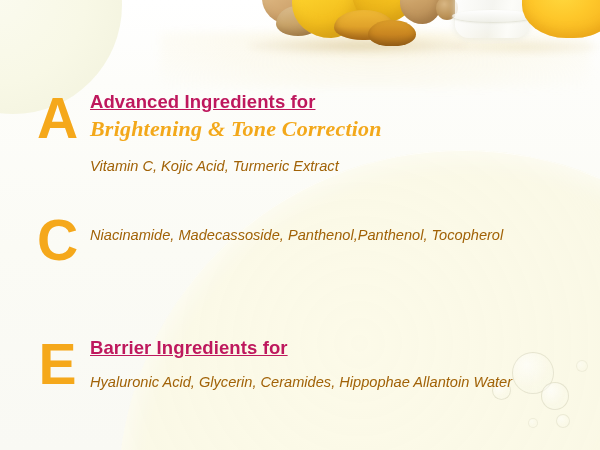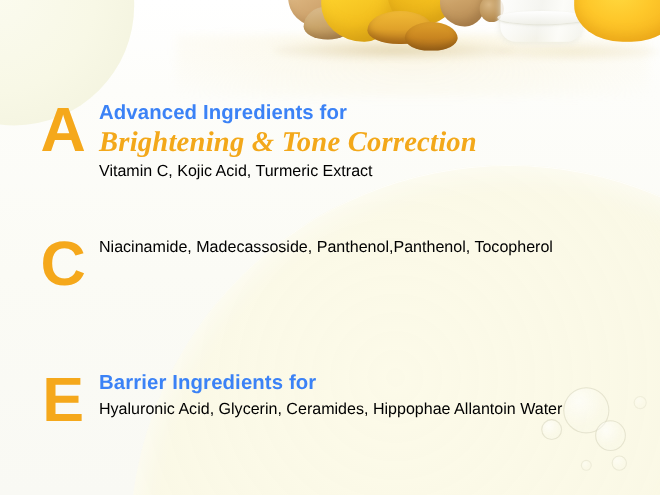--- a/index.html
+++ b/index.html
@@ -245,45 +245,47 @@
     flex: 1 1 auto;
     padding-left: 4px;
     padding-top: 2px;
   }
 
   .headline-1 {
     font-family: "Liberation Sans", sans-serif;
     font-weight: 600;
     font-size: 18.5px;
     line-height: 23px;
-    color: #3b82f6;
+    color: #be185d;
     letter-spacing: 0.1px;
     white-space: nowrap;
+    text-decoration: underline;
   }
 
   .headline-2 {
     font-family: "Liberation Serif", serif;
     font-weight: 700;
     font-style: italic;
-    font-size: 26px;
+    font-size: 22px;
     line-height: 29px;
     color: #f3a81a;
     letter-spacing: 0.2px;
     white-space: nowrap;
     margin-top: 1px;
   }
 
   .ingredients {
     font-family: "Liberation Sans", sans-serif;
     font-weight: 400;
     font-size: 14.6px;
     line-height: 20px;
-    color: #000000;
-    margin-top: 3px;
+    color: #a16207;
+    margin-top: 13px;
     white-space: nowrap;
+    font-style: italic;
   }
 </style>
 </head>
 <body>
 
 <div id="poster">
 
   <div class="bg-base"></div>
   <div class="gel-dome"></div>
   <div class="gel-dome-edge"></div>

